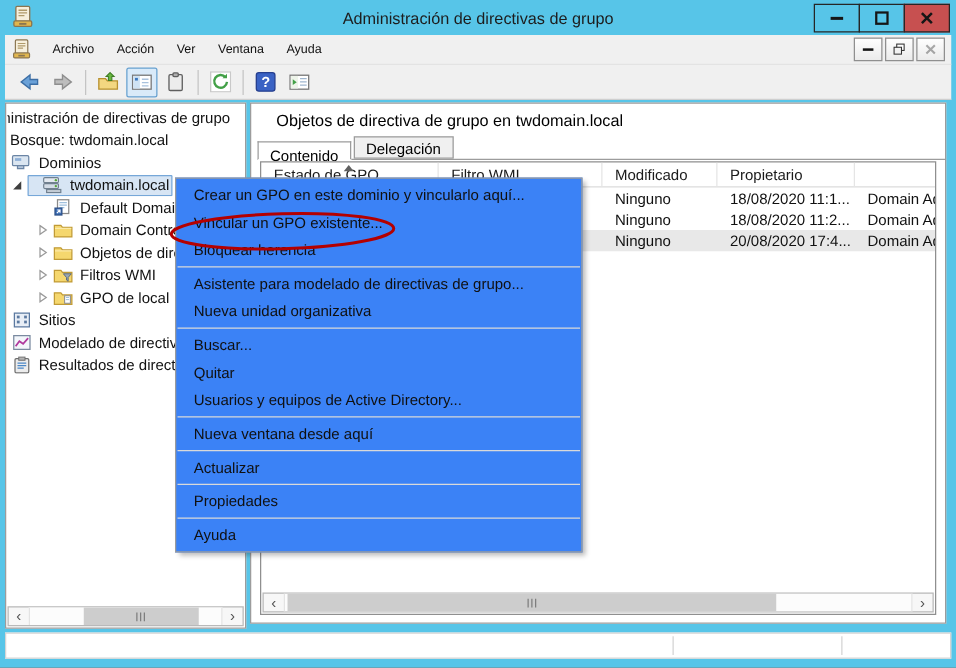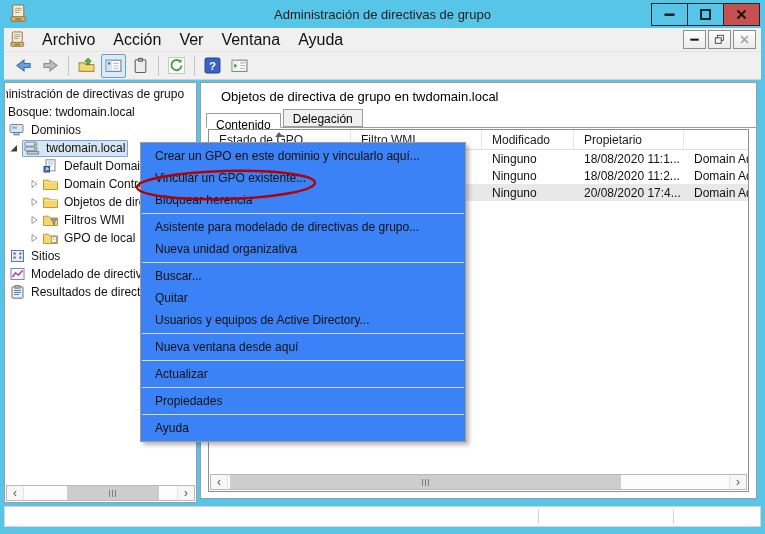--- a/index.html
+++ b/index.html
@@ -10,21 +10,21 @@
   .app-icon svg{width:100%;height:100%;}
   .win-title{width:100%;text-align:center;font-size:13px;color:#1d1d1d;}
   .tb-buttons{position:absolute;right:5px;top:3px;display:flex;}
   .tbtn{width:37px;height:23px;border:1px solid #262626;margin-left:-1px;display:flex;align-items:center;justify-content:center;background:transparent;box-sizing:border-box;}
   .tbtn.close{background:#c75050;}
   .tbtn svg{width:13px;height:13px;}
   
   .menubar{position:absolute;top:28px;left:4px;width:757px;height:24px;background:#f0f0f0;display:flex;align-items:center;border-bottom:1px solid #e3e3e3;box-sizing:border-box;}
   .menu-icon{width:17px;height:17px;margin:0 7px 0 5px;flex:0 0 17px;}
   .menu-icon svg{width:100%;height:100%;}
-  .menu-item{font-size:16px;padding:3px 9px;color:#111;white-space:nowrap;}
+  .menu-item{font-size:10px;padding:3px 9px;color:#111;white-space:nowrap;}
   .child-controls{margin-left:auto;display:flex;margin-right:5px;}
   .cbtn{width:23px;height:19px;border:1px solid #8f8f8f;background:linear-gradient(#fefefe,#ebebeb);display:flex;align-items:center;justify-content:center;margin-left:2px;box-sizing:border-box;}
   .cbtn svg{width:11px;height:11px;}
   
   .toolbar{position:absolute;top:52px;left:4px;width:757px;height:28px;background:#f0f0f0;display:flex;align-items:center;padding-left:7px;border-bottom:1px solid #cfcfcf;box-sizing:border-box;}
   .tool-btn{width:25px;height:24px;display:flex;align-items:center;justify-content:center;margin-right:2px;box-sizing:border-box;}
   .tool-btn svg{width:17px;height:17px;}
   .tool-btn.active{background:#d9eaf9;border:1px solid #66a0d0;border-radius:2px;}
   .tool-sep{width:1px;height:20px;background:#c4c4c4;margin:0 5px 0 3px;}
   
@@ -35,21 +35,21 @@
   .tree-row.root .t-label{margin-left:-30px;}
   .tree-row.l1{padding-left:0;}
   .tree-row.l2{padding-left:3px;}
   .tree-row.l3{padding-left:2px;}
   .tree-row.l4{padding-left:22px;}
   .expander{width:12px;height:12px;flex:0 0 12px;margin-right:2px;}
   .expander svg{width:12px;height:12px;}
   .t-icon{width:17px;height:14px;flex:0 0 17px;margin-right:3px;}
   .t-icon svg{width:17px;height:14px;}
   .t-label{padding:0 2px;}
-  .sel-box{display:flex;align-items:flex-start;height:17px;background:#d7e5f4;border:1px solid #76a7d8;border-radius:1px;box-sizing:border-box;padding-left:1px;}
+  .sel-box{display:flex;align-items:flex-start;height:17px;background:#d7e5f4;border:1px solid #76a7d8;border-radius:1px;box-sizing:border-box;padding-left:11px;}
   
   .hscroll{position:absolute;left:1px;right:1px;bottom:1px;height:16px;background:#f7f7f7;border:1px solid #b9b9b9;box-sizing:border-box;display:flex;}
   .sb-arrow{width:16px;display:flex;align-items:center;justify-content:center;font-size:12px;color:#555;flex:0 0 16px;}
   .sb-track{flex:1;position:relative;background:#fcfcfc;border-left:1px solid #e3e3e3;border-right:1px solid #e3e3e3;}
   .sb-thumb{position:absolute;top:0;bottom:0;background:#cdcdcd;display:flex;align-items:center;justify-content:center;gap:2px;}
   .sb-thumb i{display:block;width:1px;height:7px;background:#7e7e7e;}
   .left-panel .sb-thumb{left:28%;width:60%;}
   .table-scroll .sb-thumb{left:2px;width:calc(100% - 110px);}
   
   .right-panel{position:absolute;left:200px;top:82px;width:557px;height:417px;background:#fff;border:1px solid #9c9c9c;box-sizing:border-box;overflow:hidden;}

